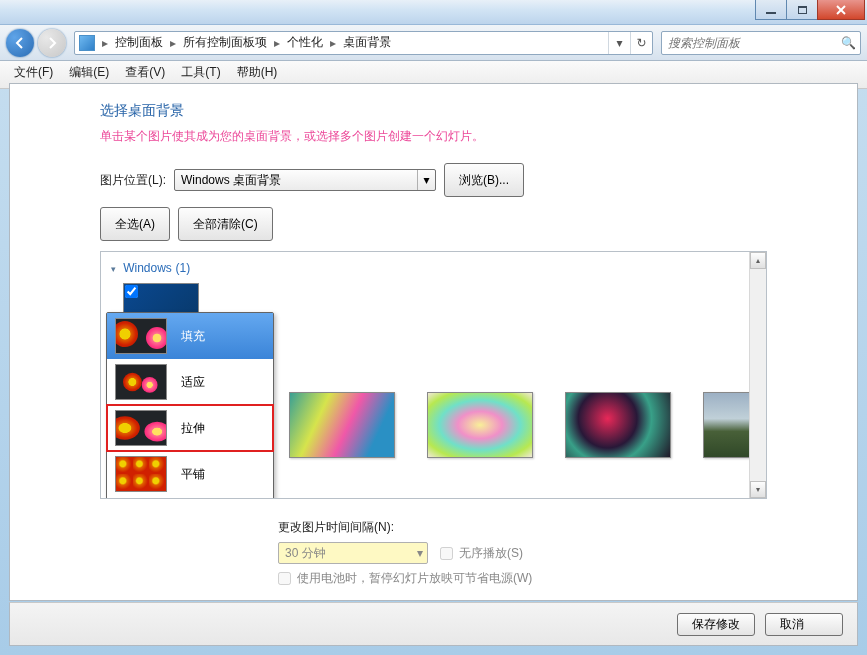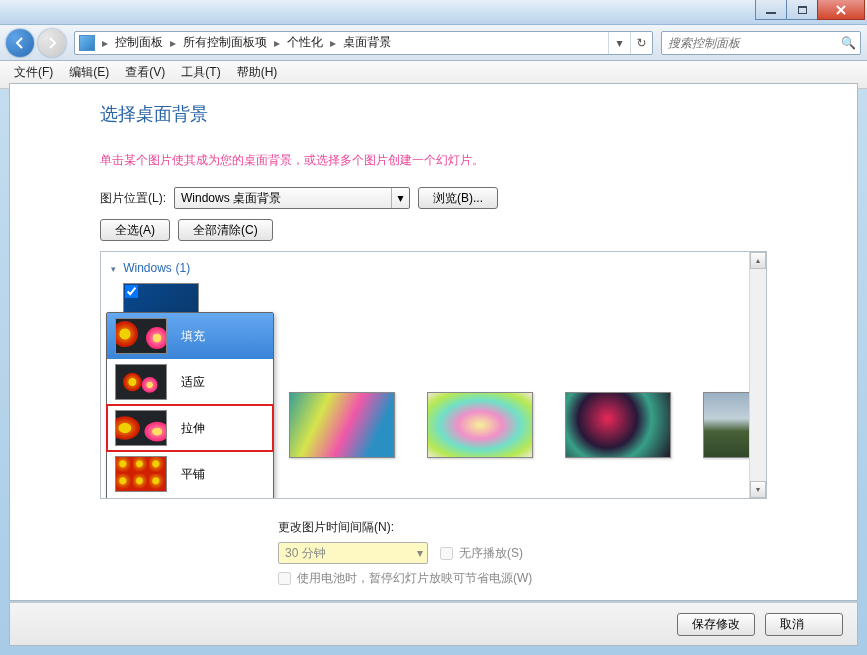--- a/index.html
+++ b/index.html
@@ -30,27 +30,27 @@
 .sbox { width:200px; height:24px; border:1px solid #8fa8c0; background:#fff; display:flex; align-items:center; border-radius:2px; }
 .sbox input { flex:1; border:none; outline:none; padding:0 6px; color:#888; font-style:italic; }
 .sbox .sic { width:22px; color:#3a78b8; text-align:center; }
 
 
 .mbar { height:28px; background:linear-gradient(180deg,#fafafa,#ececec); border-bottom:1px solid #c8c8c8; display:flex; padding:0 6px; }
 .mitem { padding:3px 8px; color:#222; }
 
 
 .content { position:absolute; top:83px; left:9px; right:9px; bottom:54px; background:#fff; border:1px solid #b0b8c0; padding:18px 90px 10px 90px; }
-.hd1 { color:#2864a8; font-size:18px; margin-bottom:26px; }
+.hd1 { color:#2864a8; font-size:14px; margin-bottom:8px; }
 .sub { color:#ec4899; margin-bottom:18px; }
 .row { display:flex; align-items:center; gap:8px; margin-bottom:10px; }
 .lbl { color:#222; }
-.combo { width:236px; height:22px; border:1px solid #707070; background:linear-gradient(180deg,#fdfdfd,#ebebeb); display:flex; align-items:center; padding:0 6px; border-radius:2px; position:relative; }
+.combo { width:262px; height:22px; border:1px solid #707070; background:linear-gradient(180deg,#fdfdfd,#ebebeb); display:flex; align-items:center; padding:0 6px; border-radius:2px; position:relative; }
 .combo .dd { position:absolute; right:0; top:0; width:18px; height:100%; border-left:1px solid #b0b0b0; display:flex; align-items:center; justify-content:center; }
-.btn { height:22px; padding:0 14px; border:1px solid #707070; background:linear-gradient(180deg,#fdfdfd,#e4e4e4); border-radius:3px; display:inline-flex; align-items:center; cursor:pointer; }
+.btn { height:34px; padding:0 14px; border:1px solid #707070; background:linear-gradient(180deg,#fdfdfd,#e4e4e4); border-radius:3px; display:inline-flex; align-items:center; cursor:pointer; }
 
 
 .listwrap { border:1px solid #b8c0c8; height:248px; margin-top:6px; position:relative; display:flex; overflow:hidden; }
 .list { flex:1; padding:8px 10px; overflow:hidden; position:relative; }
 .grp { color:#2a6cb8; font-size:13px; cursor:default; }
 .grp .tri { display:inline-block; transform:rotate(0deg); margin-right:4px; color:#5a7a9a; font-size:9px; }
 .thumbcheck { display:inline-block; position:relative; margin:8px 0 0 12px; }
 .thumbcheck input { position:absolute; left:2px; top:2px; }
 .thumbcheck .tn { width:76px; height:48px; background:linear-gradient(135deg,#0a4890,#083868); border:1px solid #888; display:block; }
 

